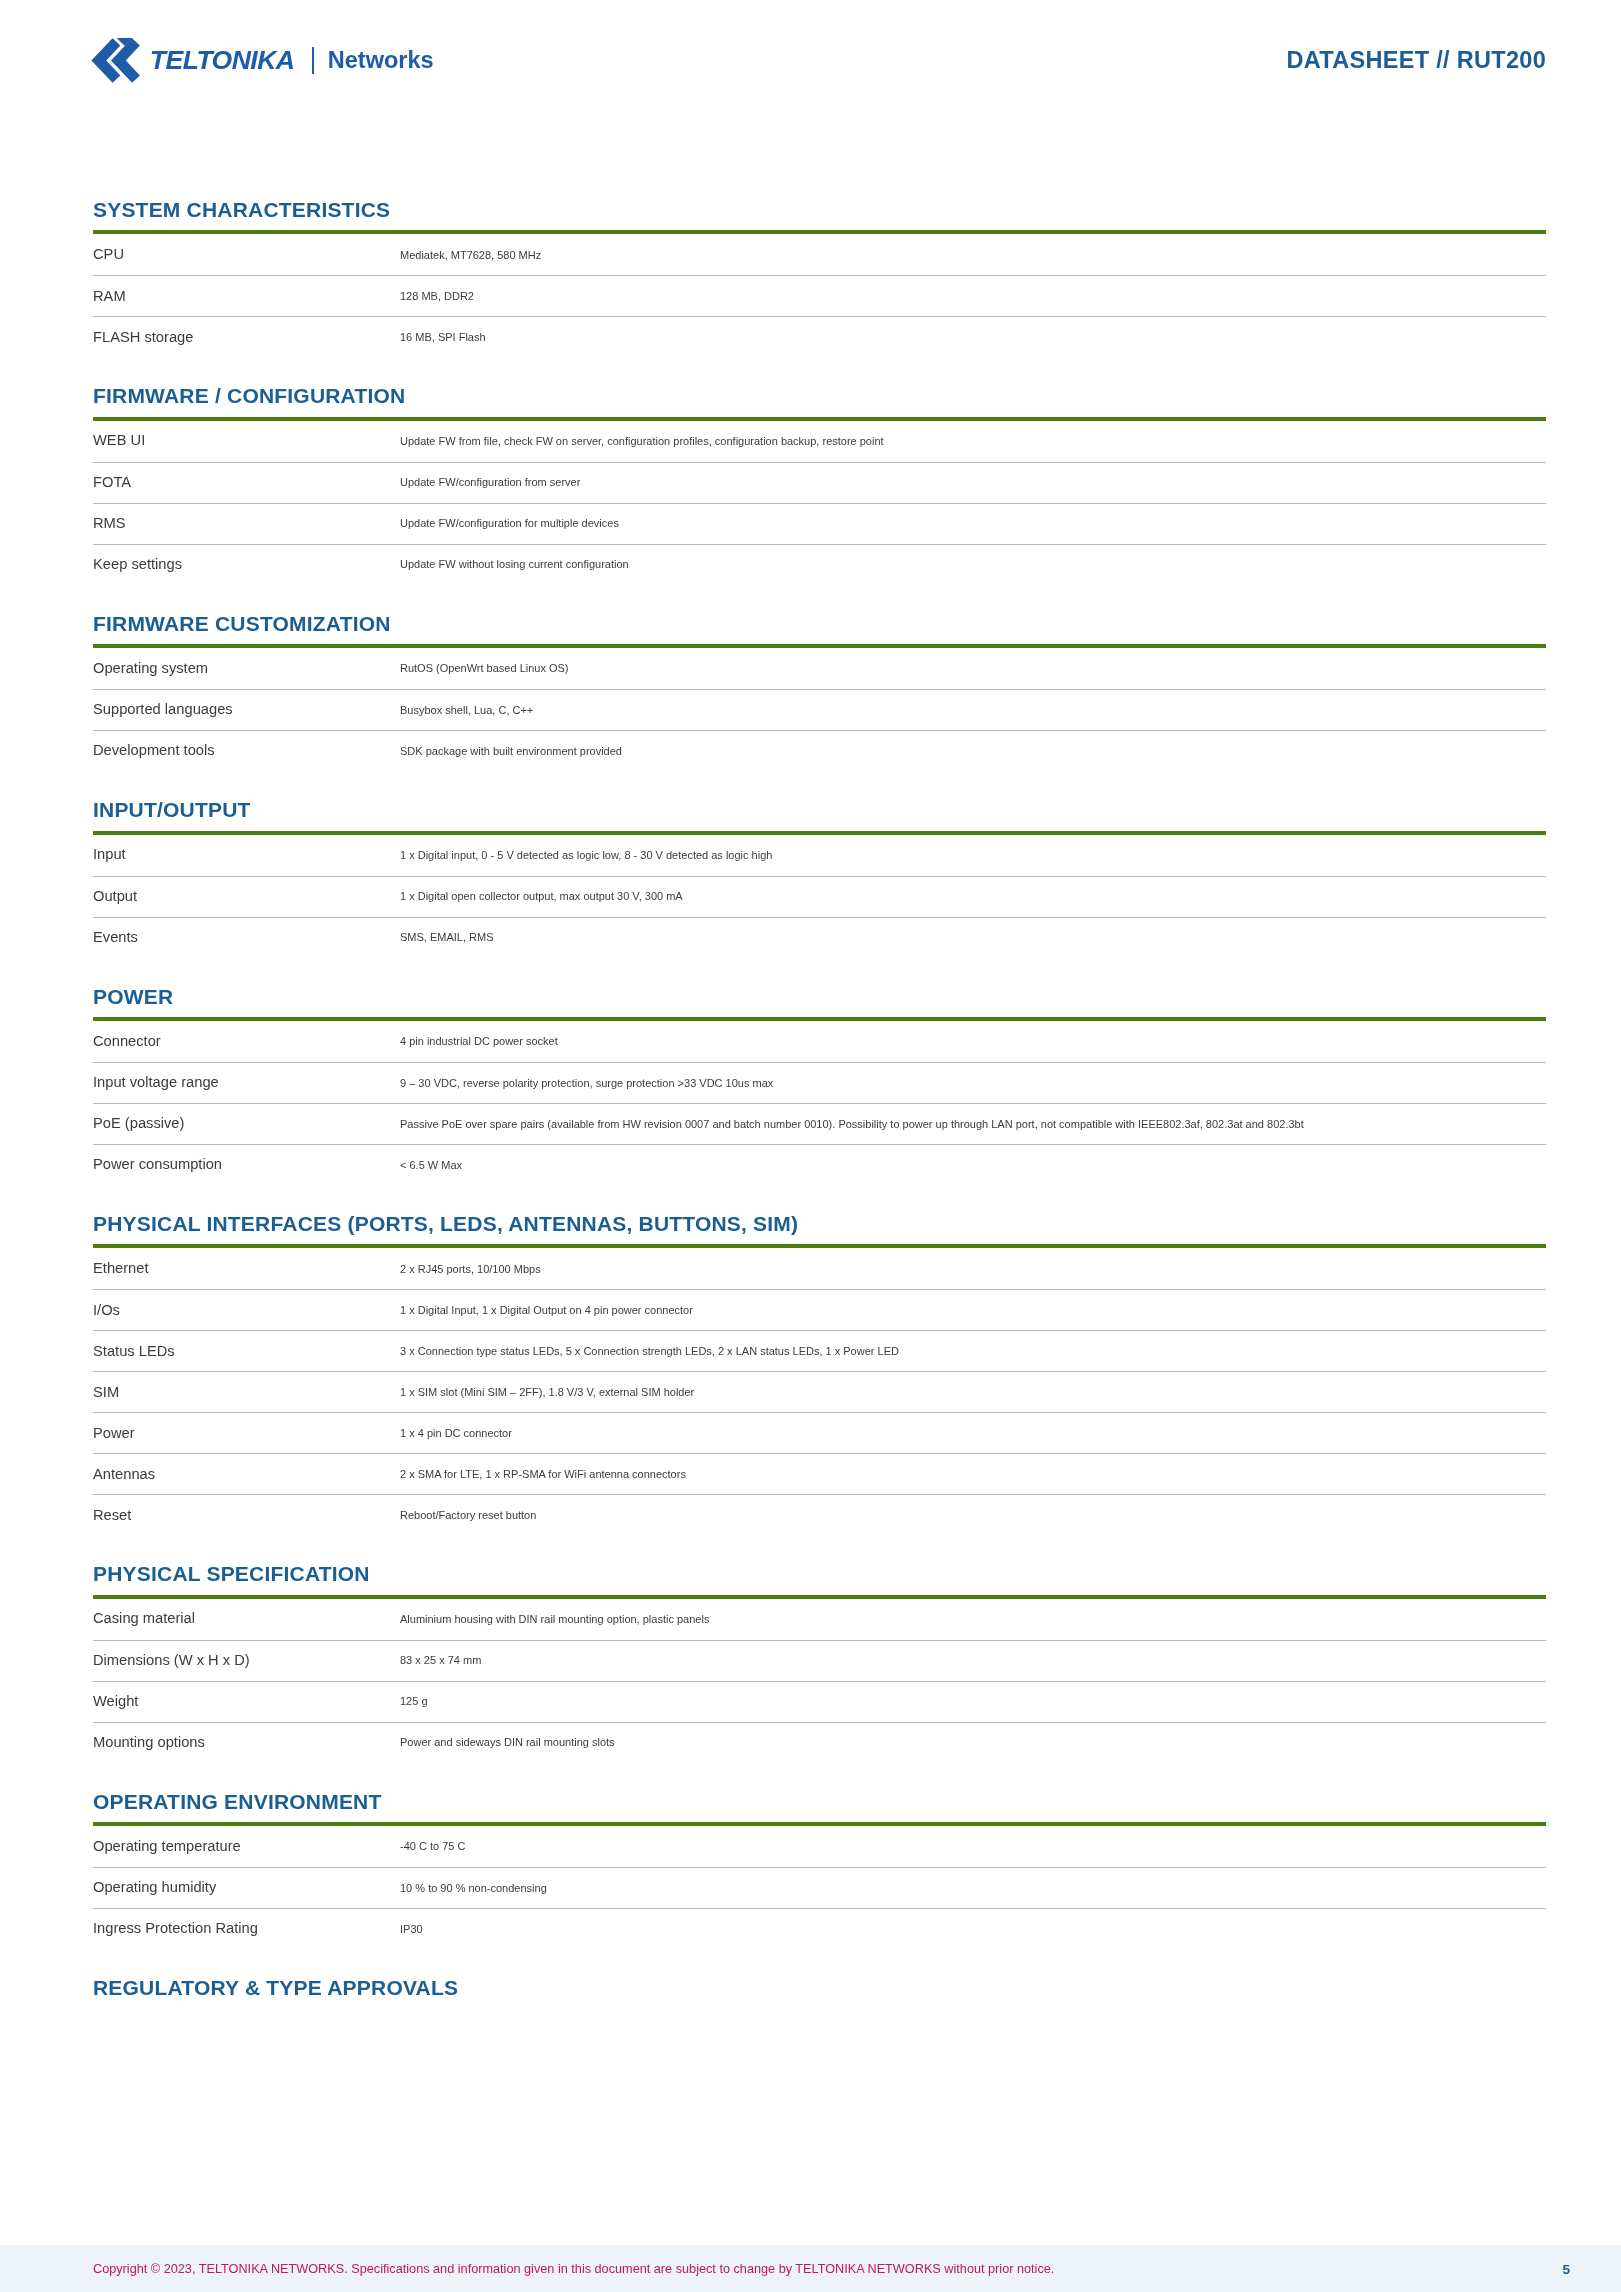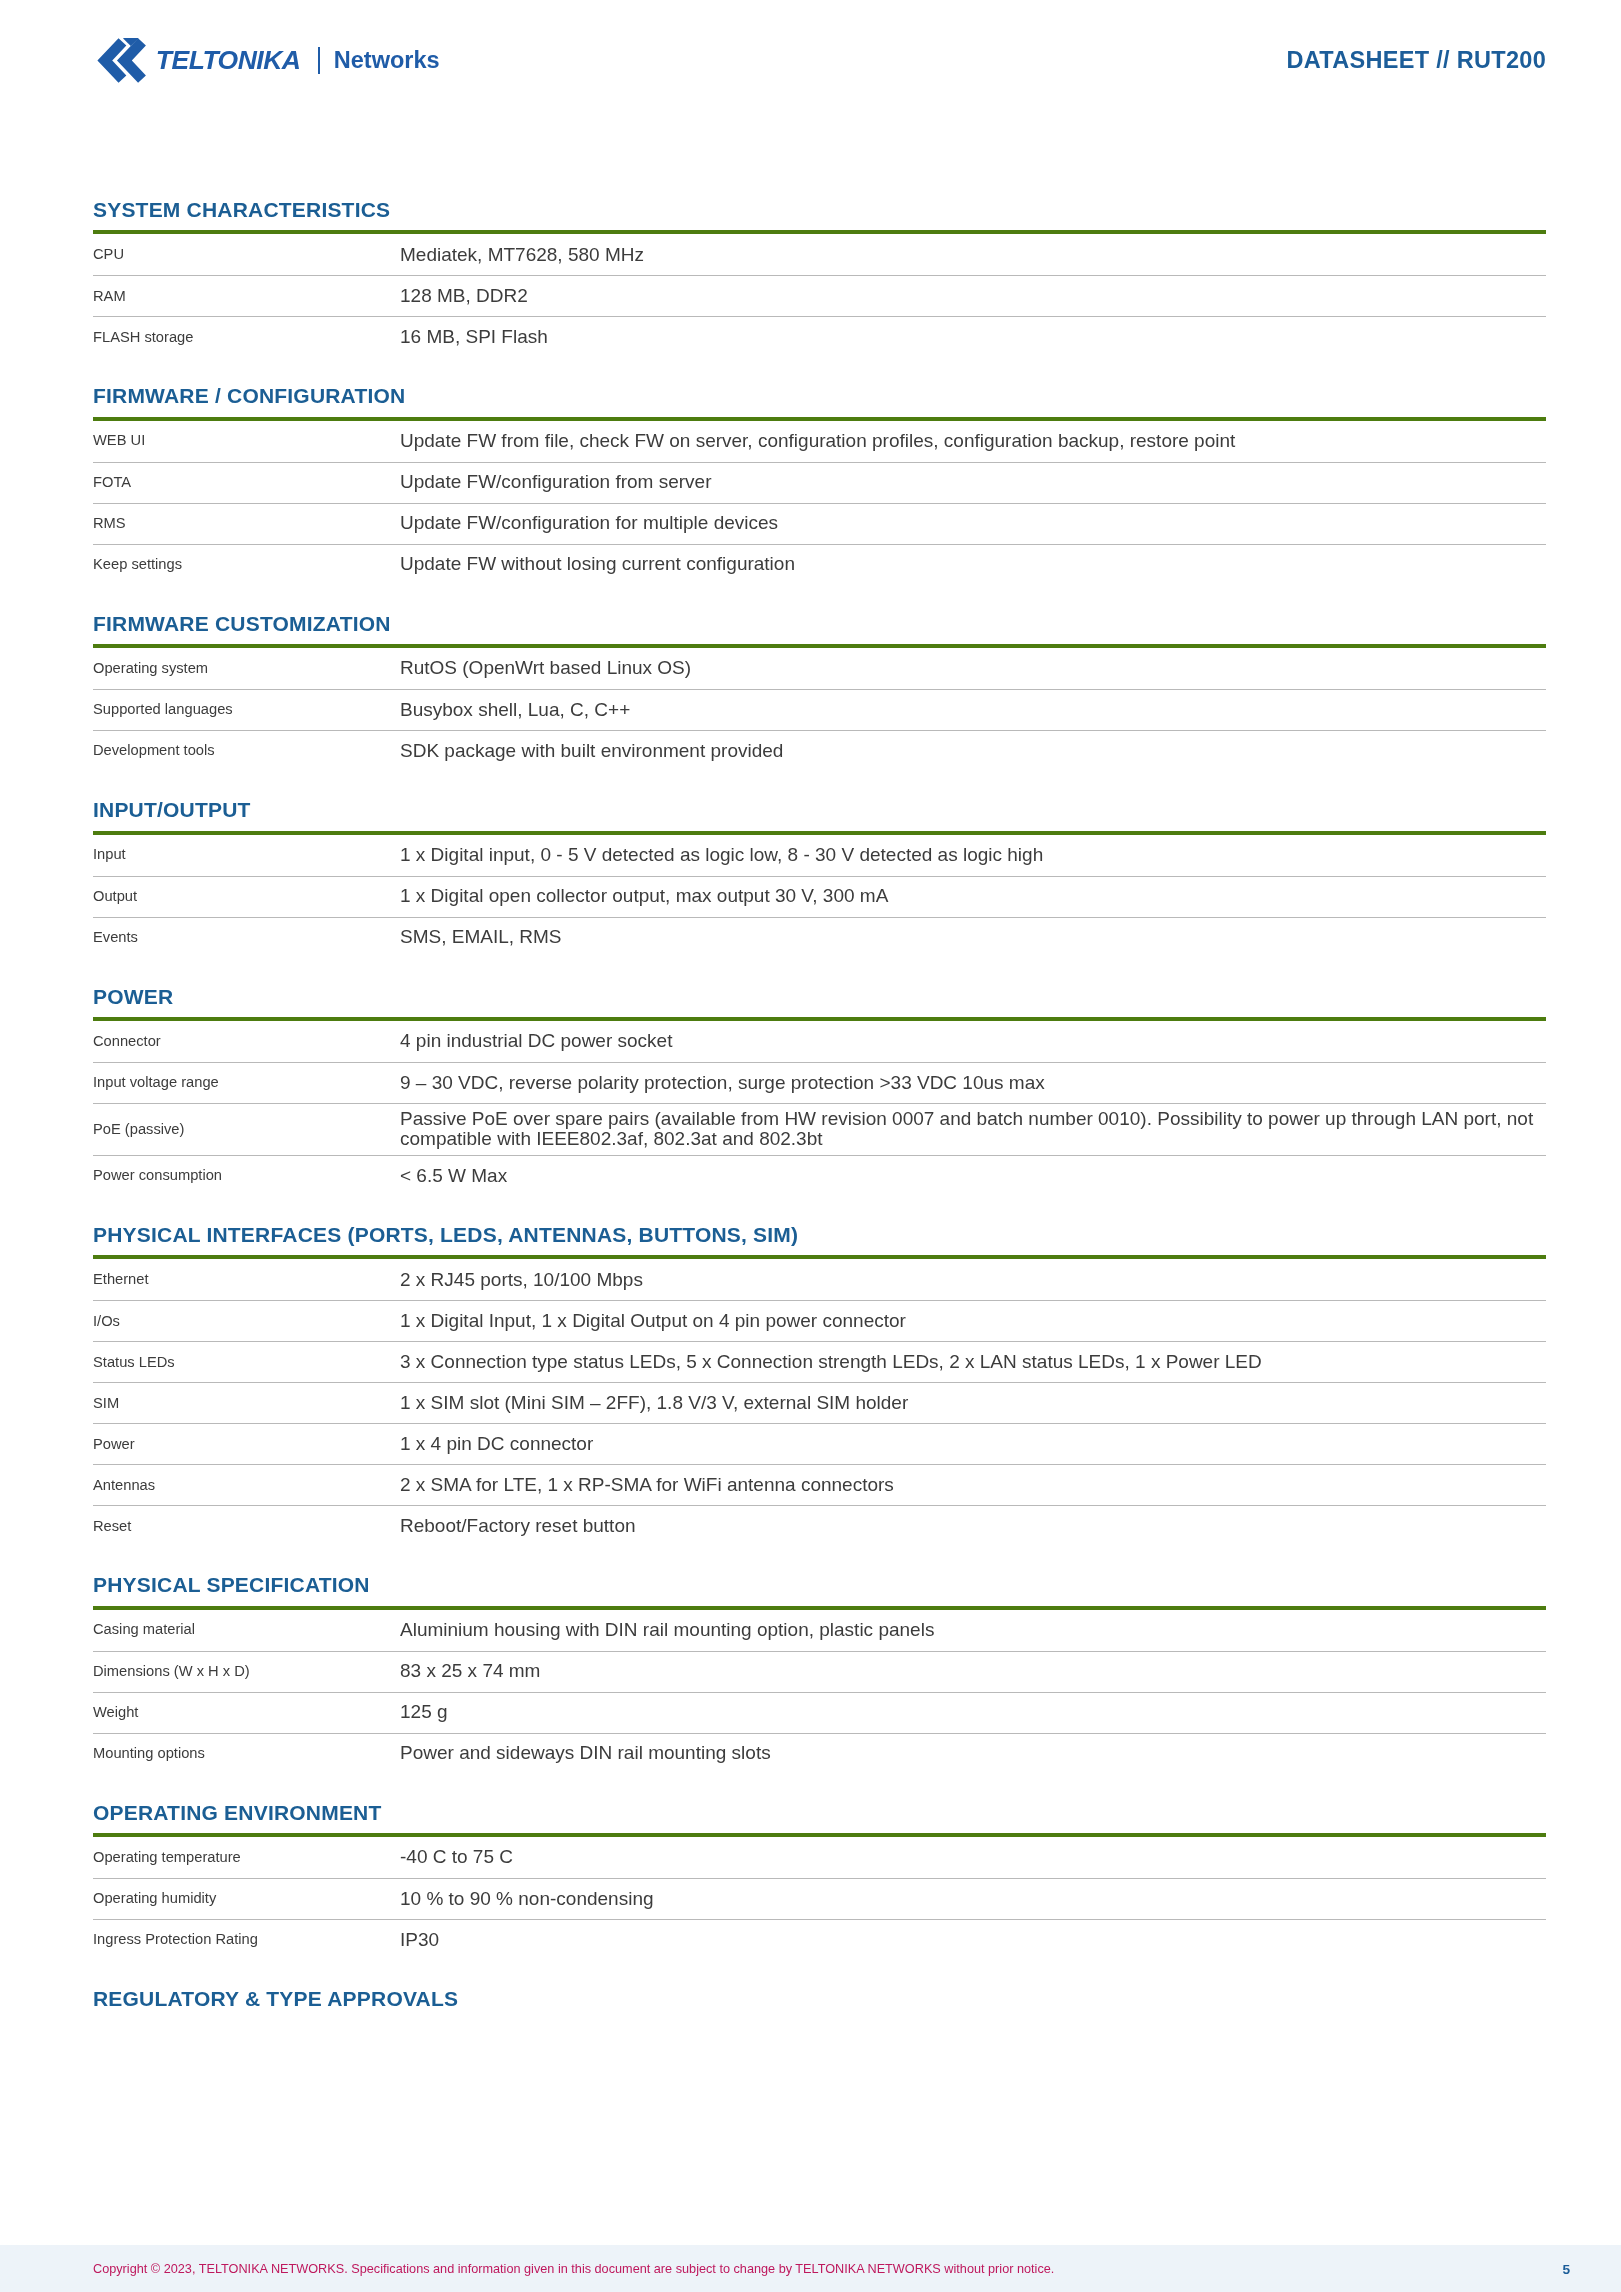--- a/index.html
+++ b/index.html
@@ -12,21 +12,21 @@
     background: #ffffff;
     font-family: "Liberation Sans", sans-serif;
     color: #3c3c3c;
     overflow: hidden;
   }
 
   
   .header {
     position: absolute;
     top: 35px;
-    left: 93px;
+    left: 87px;
     right: 75px;
     height: 51px;
     display: flex;
     justify-content: space-between;
     align-items: center;
   }
   .logo { display: flex; align-items: center; gap: 9.8px; }
   .logo-mark { display: block; }
   .logo-brand {
     font-size: 26.5px;
@@ -79,21 +79,21 @@
   .spec-row + .spec-row { border-top: 1px solid #b9b9b9; }
   .spec-label {
     flex: 0 0 307px;
     font-size: 14.7px;
     line-height: 19.6px;
     color: #3c3c3c;
     padding-right: 19.6px;
   }
   .spec-value {
     flex: 1 1 auto;
-    font-size: 19px;
+    font-size: 11px;
     line-height: 20.6px;
     color: #3c3c3c;
     padding-right: 3.9px;
   }
 
   
   .footer {
     position: absolute;
     left: 0; right: 0; bottom: 0;
     height: 48px;

